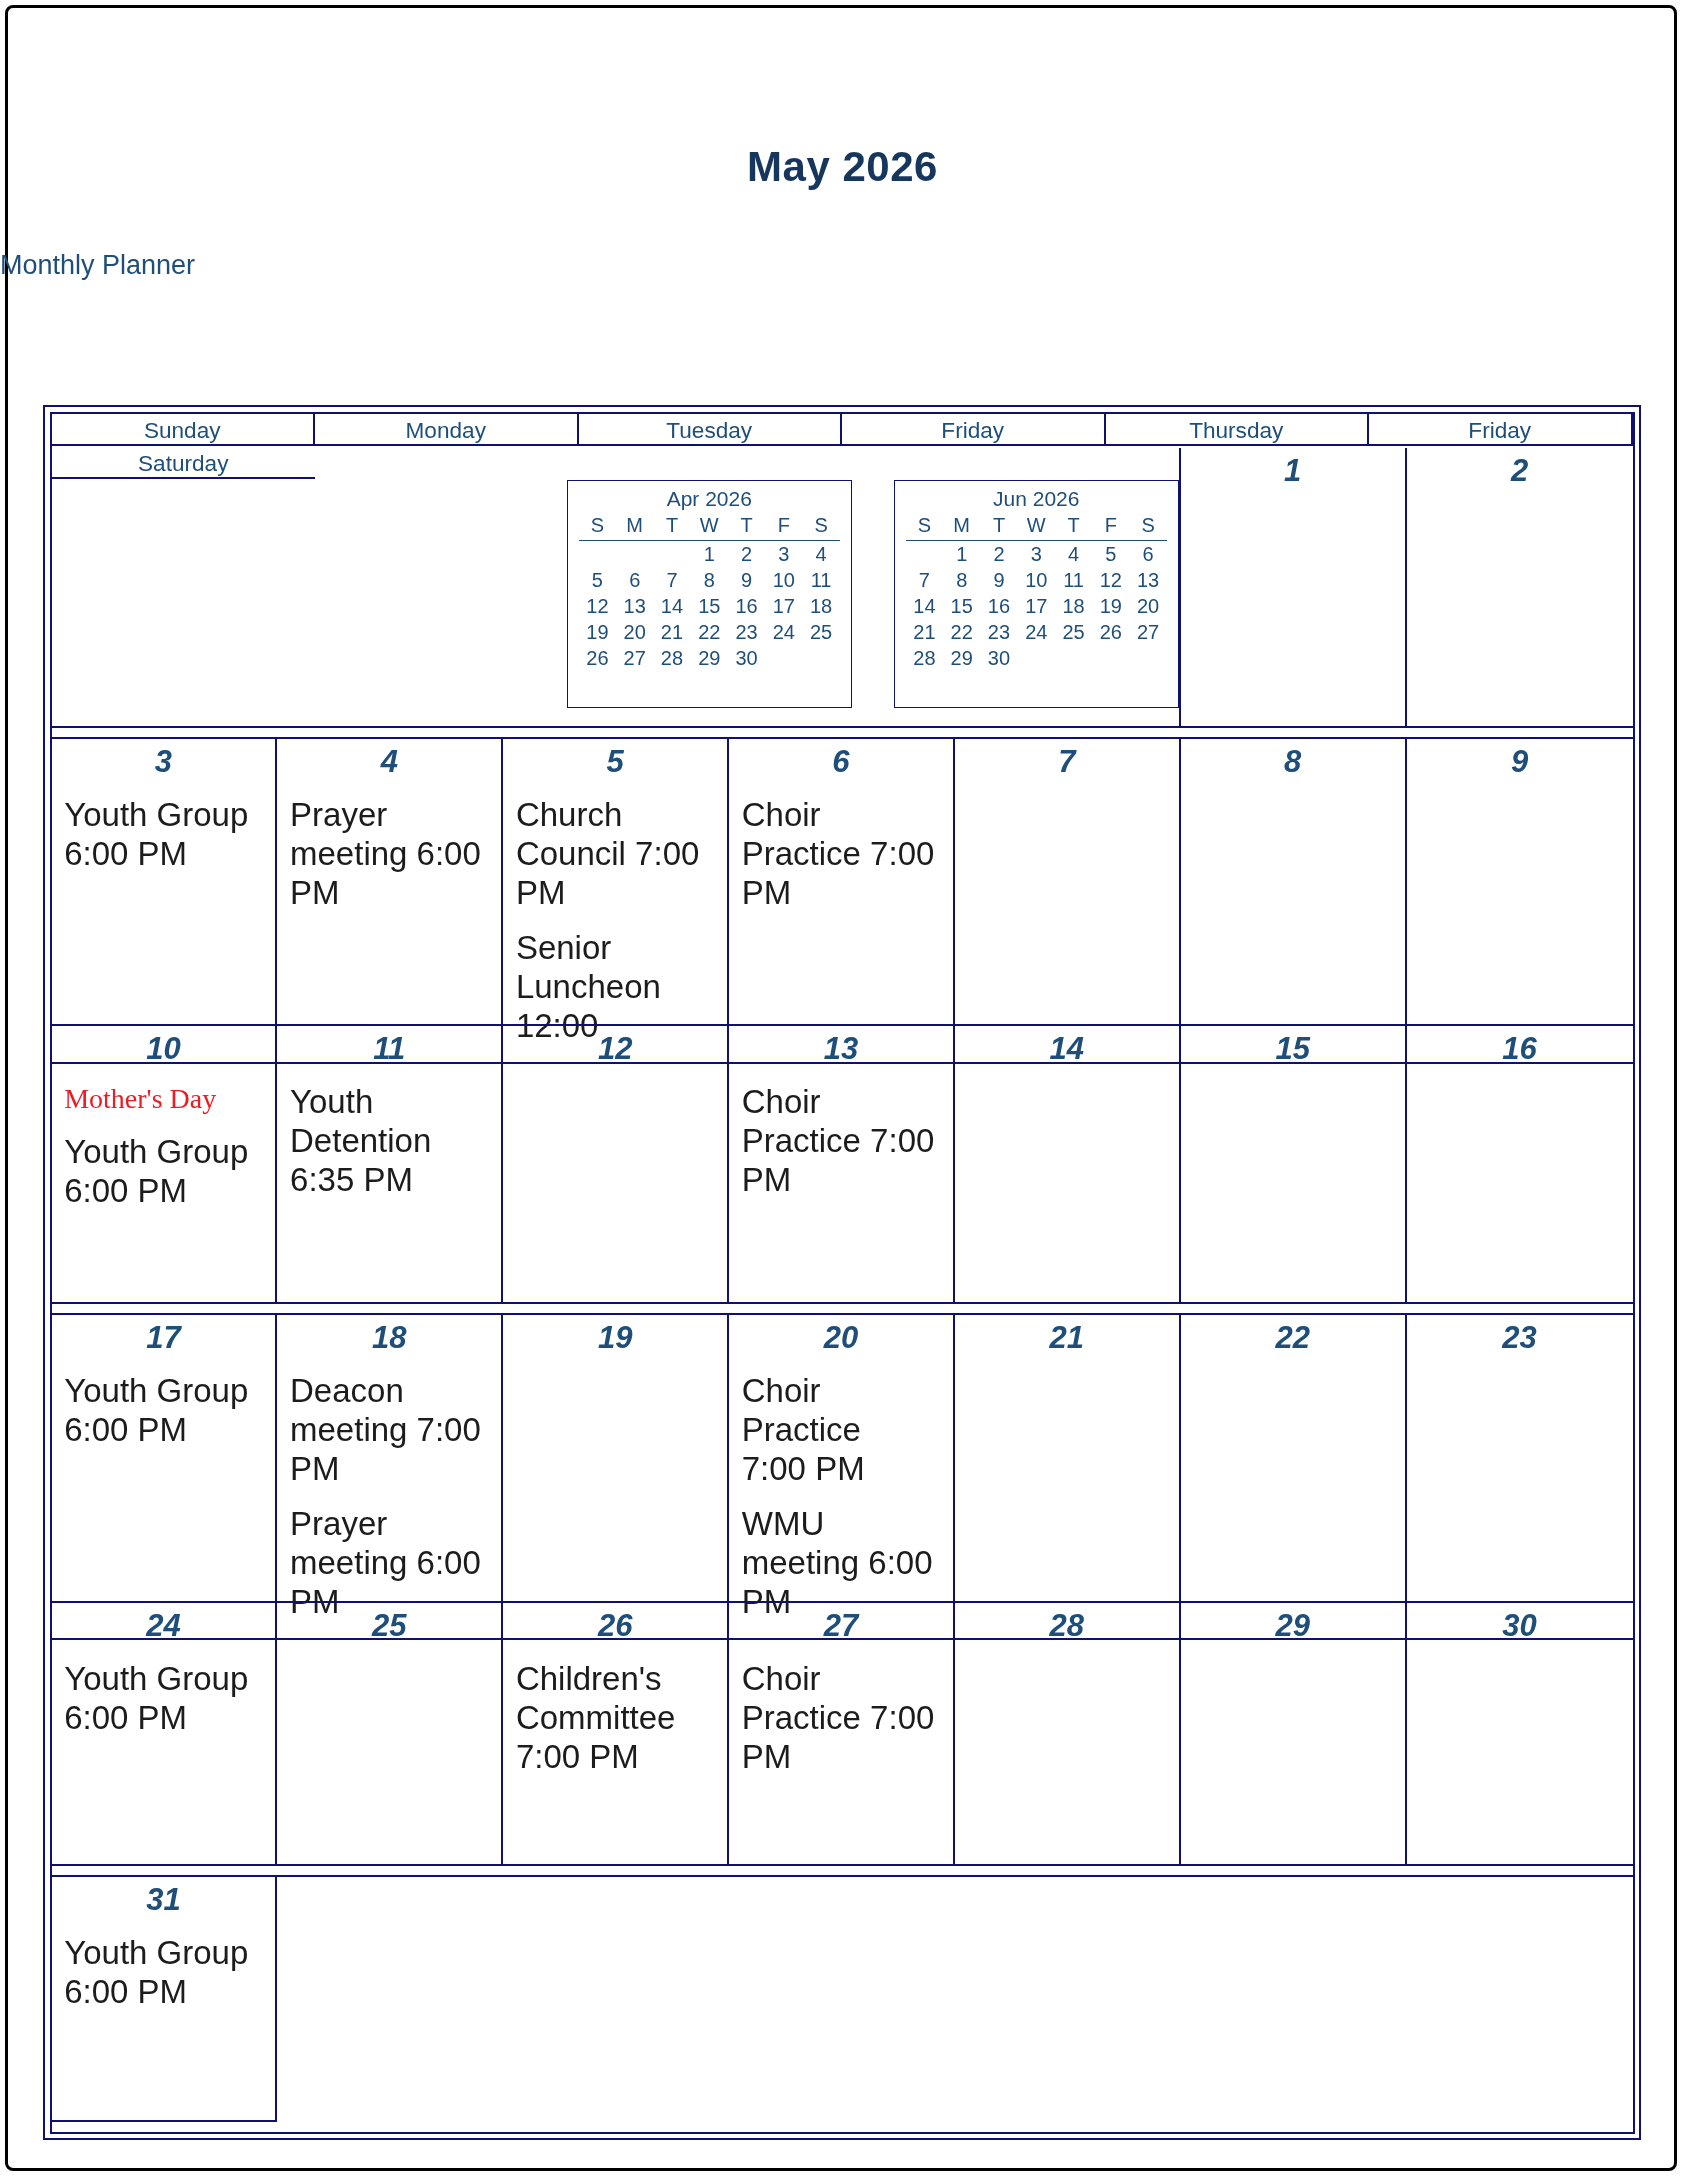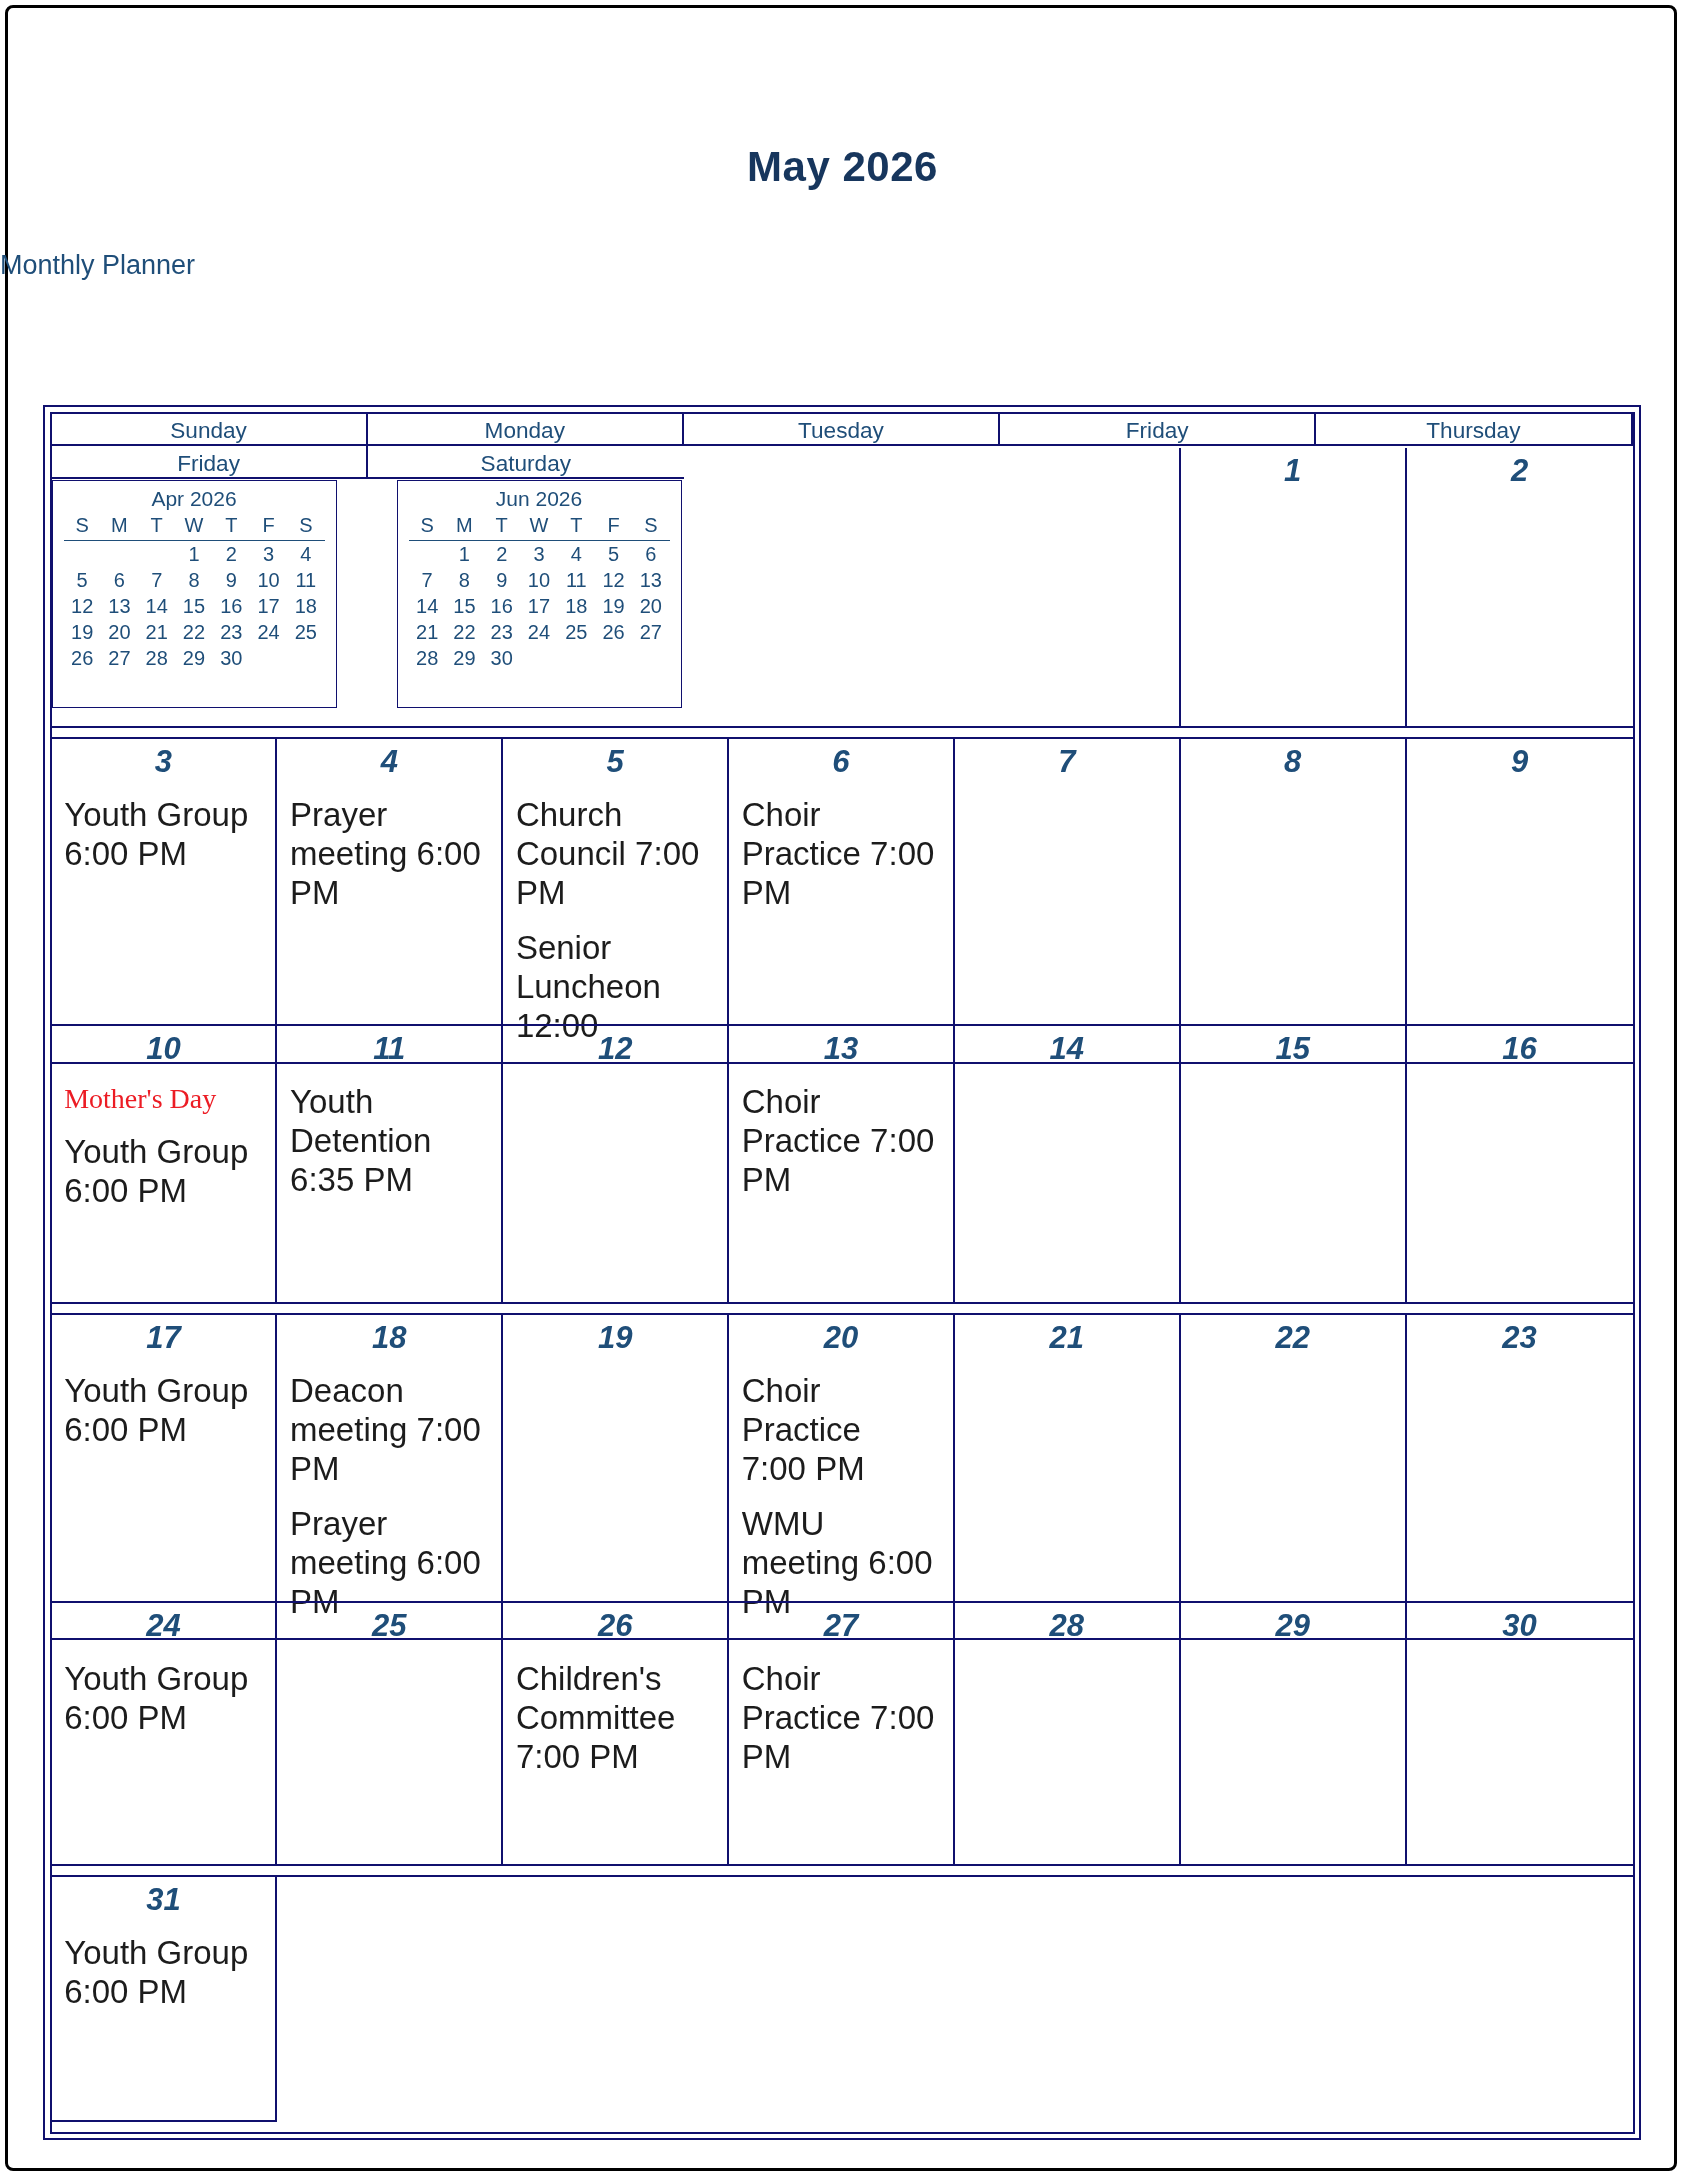--- a/index.html
+++ b/index.html
@@ -25,21 +25,21 @@
   }
   .cal-subtitle{
     position:absolute;top:250px;left:0;width:100%;text-align:left;
     font-size:27px;color:var(--day-blue);
   }
   .cal-outer{
     position:absolute;left:43px;top:405px;width:1598px;height:1735px;
     border:2.7px solid var(--navy);padding:4.5px;
   }
   .cal-inner{border:2.7px solid var(--navy);height:100%;}
-  .hdr-row{display:grid;grid-template-columns:repeat(5,1fr);height:34px;}
+  .hdr-row{display:grid;grid-template-columns:repeat(6,1fr);height:34px;}
   .hdr-cell{
     border-bottom:2.7px solid var(--navy);text-align:center;
     font-size:22.6px;color:var(--day-blue);padding-top:4.5px;
   }
   .week{display:grid;grid-template-columns:repeat(7,1fr);}
   .w1{height:280px;}
   .w2{height:278px;margin-top:9px;}
   .w3{height:280px;margin-top:9px;}
   .w4{height:279px;margin-top:9px;}
   .w5{height:265px;margin-top:9px;}
@@ -60,21 +60,21 @@
   .events{padding:16.3px 7.2px 0 12.7px;}
   .event{
     font-size:33px;line-height:1.18;color:var(--event-black);
     white-space:pre-line;margin-bottom:16.3px;
   }
   .holiday{
     font-family:"Liberation Serif",serif;
     font-size:28px;line-height:1.15;color:var(--holiday-red);
     white-space:pre-line;margin-bottom:18px;
   }
-  .minis{display:flex;justify-content:flex-start;gap:60px;margin-top:32px;border-radius:31px;}
+  .minis{display:flex;justify-content:flex-end;gap:42px;margin-top:32px;border-radius:31px;}
   .mini{
     width:285px;height:228px;border:1.8px solid var(--navy);
     color:var(--day-blue);
   }
   .mini-title{text-align:center;font-size:21px;margin-top:6.3px;}
   .mini-body{margin:3.6px 11px 0;}
   .mini-letters{
     display:grid;grid-template-columns:repeat(7,1fr);
     font-size:20px;text-align:center;height:27px;
     border-bottom:1.8px solid var(--day-blue);

